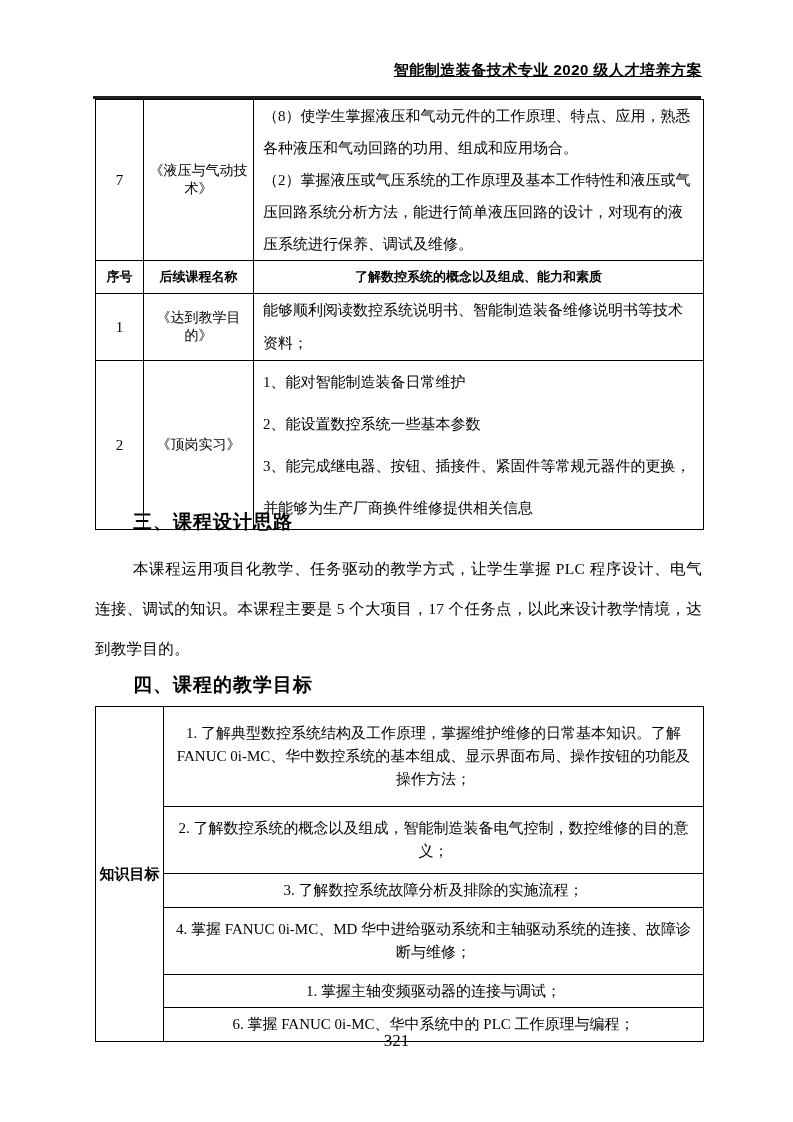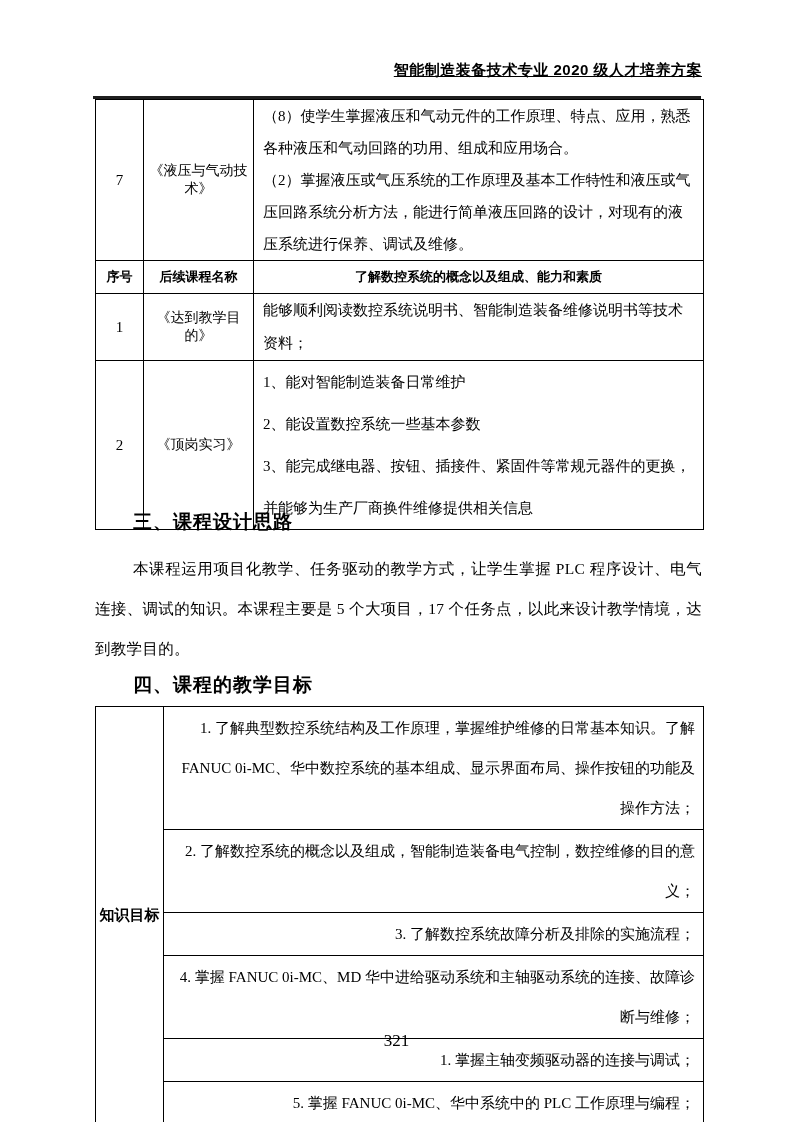--- a/index.html
+++ b/index.html
@@ -58,21 +58,21 @@
     text-align:justify; text-indent:38px; letter-spacing:0.3px;
   }
 
   
   .t2 { position:absolute; left:95px; top:706px; width:608px; }
   .t2 td { font-size:15px; }
   .t2 .label {
     font-family:"Liberation Sans", sans-serif;
     font-weight:bold; text-align:center; font-size:15px;
   }
-  .t2 .goal { text-align:right; padding:1px 8px; line-height:40px; }
+  .t2 .goal { text-align:center; padding:1px 8px; line-height:23px; }
   .t2 tr.g1 { height:100px; }
   .t2 tr.g2 { height:67px; }
   .t2 tr.g3 { height:34px; }
   .t2 tr.g4 { height:67px; }
   .t2 tr.g5 { height:33px; }
   .t2 tr.g6 { height:34px; }
 
   .page-number {
     position:absolute; top:1031px; left:0; width:100%;
     text-align:center; font-size:17px;
@@ -140,20 +140,20 @@
     <tr class="g3">
       <td class="goal">3. 了解数控系统故障分析及排除的实施流程；</td>
     </tr>
     <tr class="g4">
       <td class="goal">4. 掌握 FANUC 0i-MC、MD 华中进给驱动系统和主轴驱动系统的连接、故障诊断与维修；</td>
     </tr>
     <tr class="g5">
       <td class="goal">1. 掌握主轴变频驱动器的连接与调试；</td>
     </tr>
     <tr class="g6">
-      <td class="goal">5. 掌握 FANUC 0i-MC、华中系统中的 PLC 工作原理与编程；</td>
+      <td class="goal">6. 掌握 FANUC 0i-MC、华中系统中的 PLC 工作原理与编程；</td>
     </tr>
   </tbody>
     </table>
 
   <div class="page-number">321</div>
 
 </div>
 
 </body></html>

